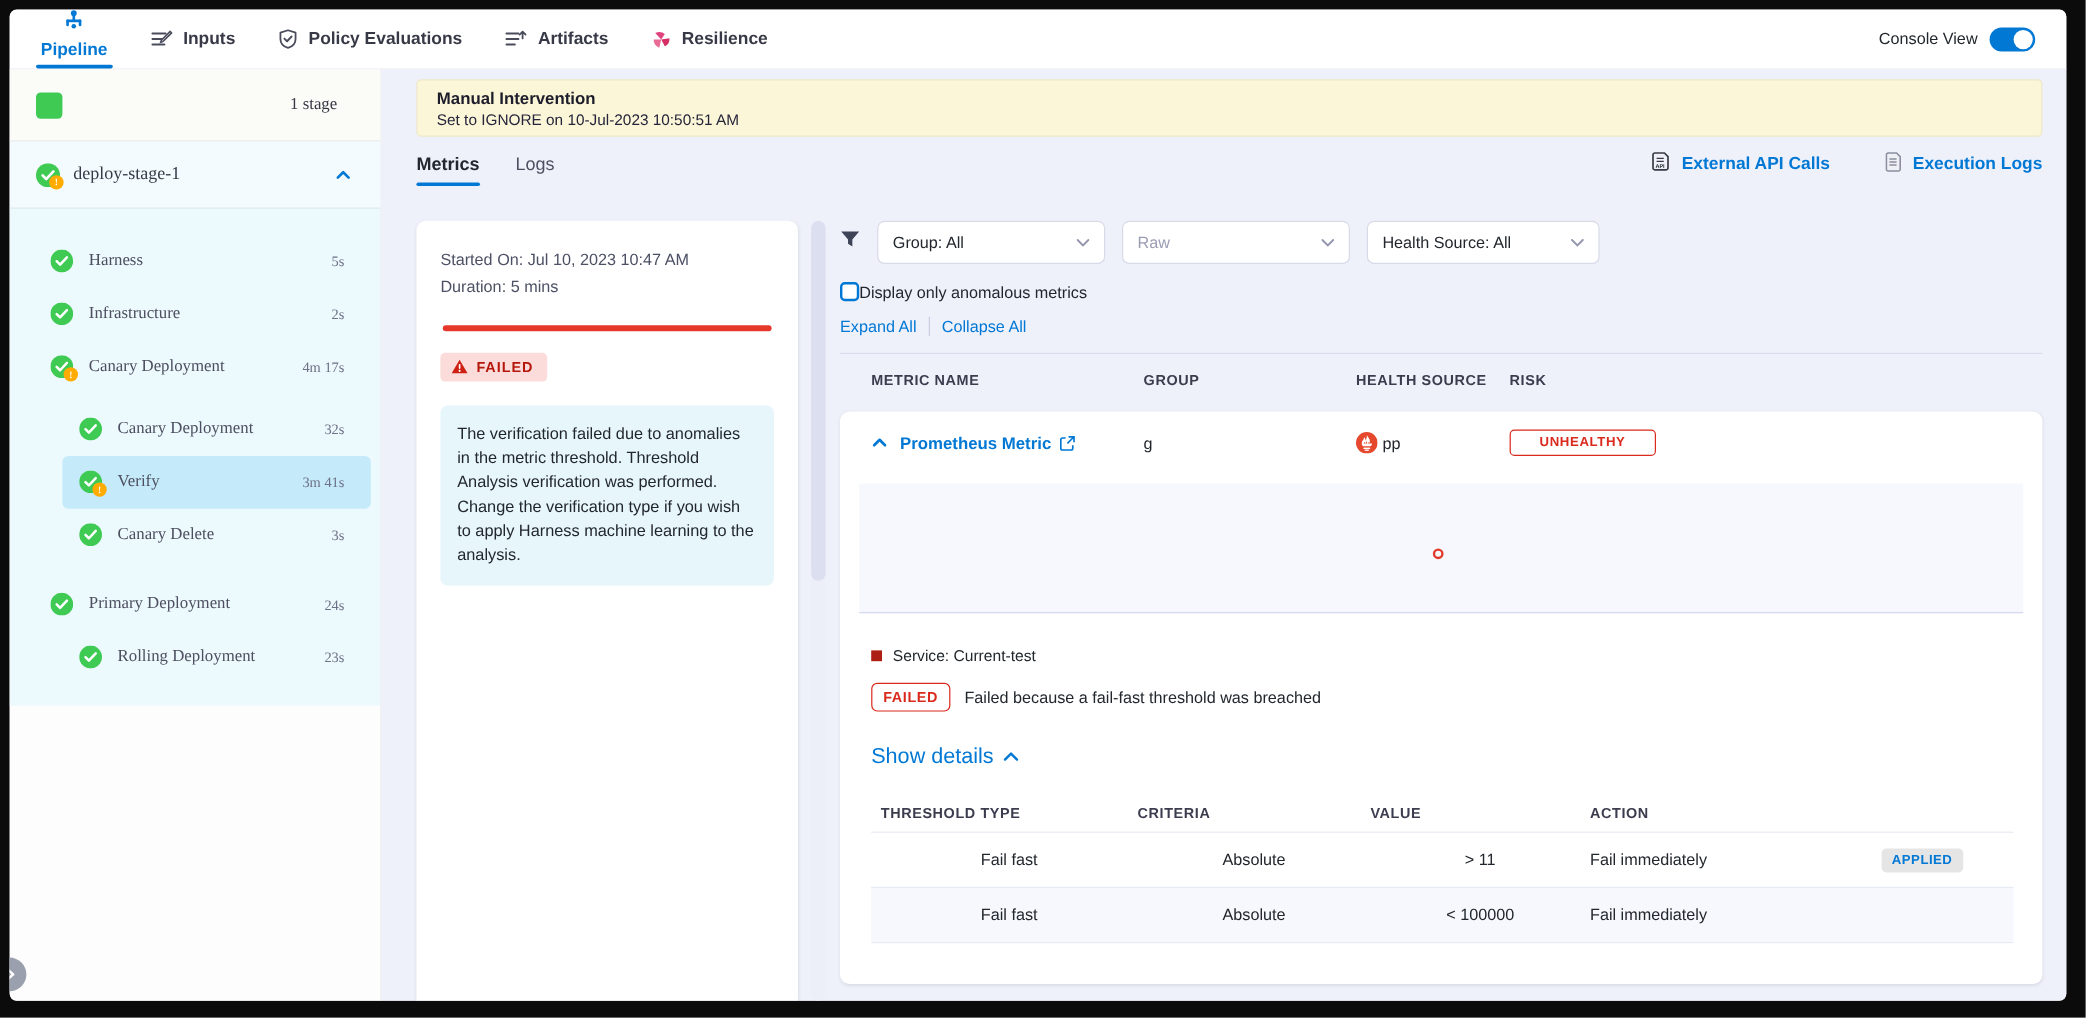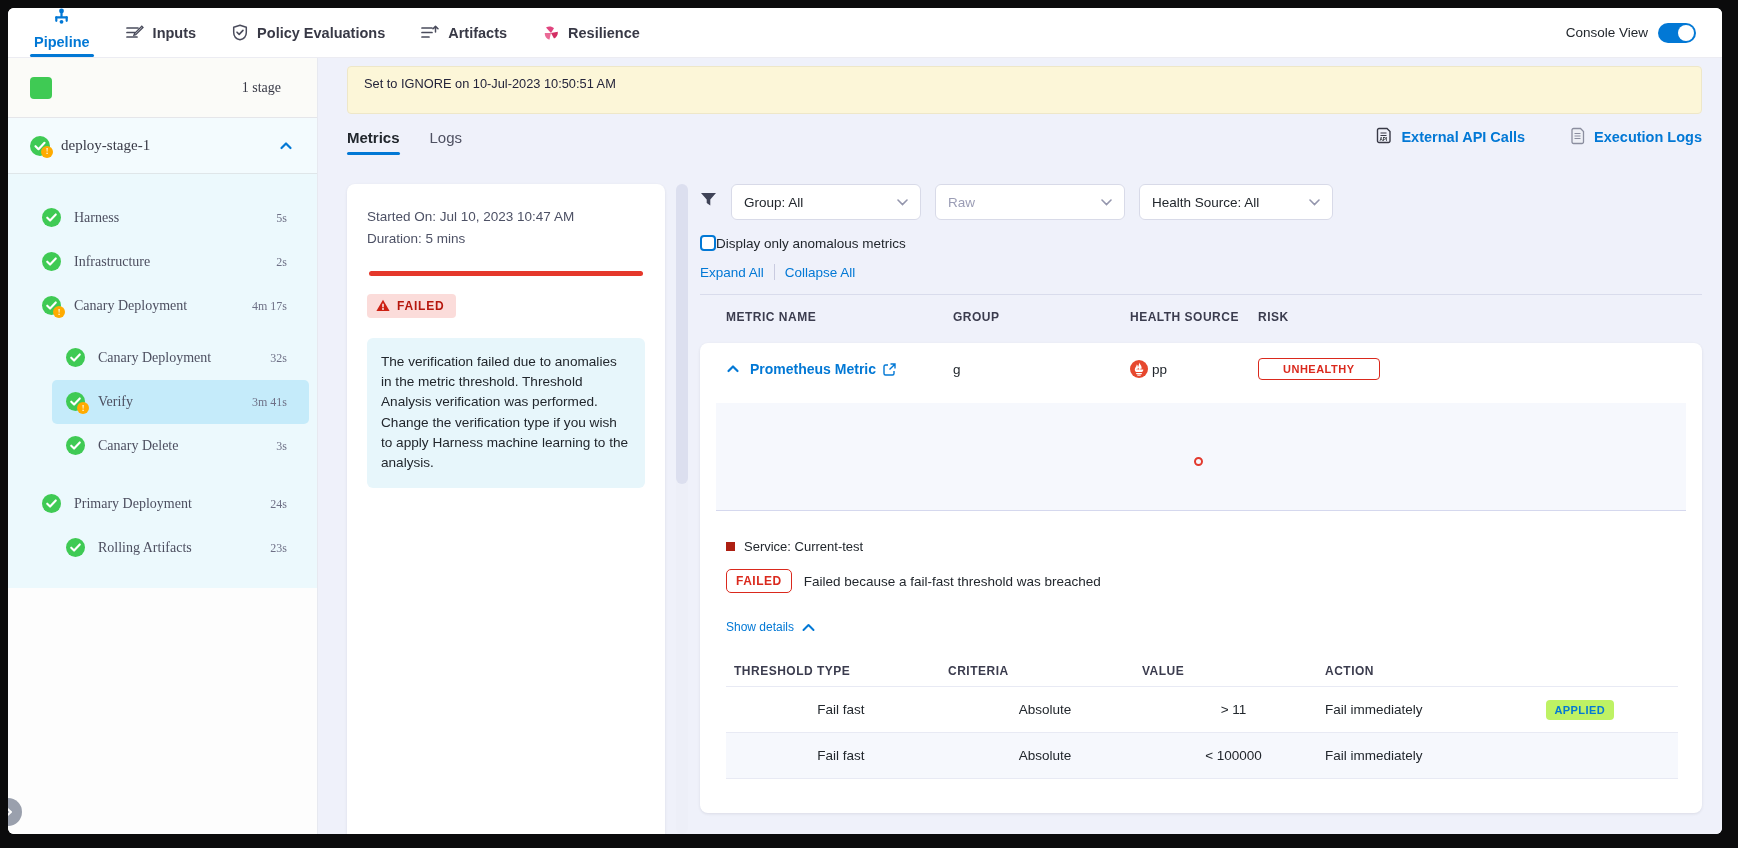--- a/index.html
+++ b/index.html
@@ -86,30 +86,30 @@
   .unhealthy-badge { justify-self:start; border:1px solid #da291d; color:#da291d; background:#ffffff; border-radius:4px; font-size:11px; font-weight:700; letter-spacing:.5px; padding:4px 24px; }
 
   .chart-box { margin-top:8px; height:108px; background:#f6f8fd; border-bottom:1px solid #d5d8ee; position:relative; }
   .chart-point { position:absolute; left:49.3%; top:50%; width:9px; height:9px; border:2px solid #e23a2e; border-radius:50%; background:transparent; }
 
   .legend-row { margin-top:28px; display:flex; align-items:center; gap:9px; padding-left:10px; font-size:13px; color:#22272d; }
   .legend-swatch { width:9px; height:9px; background:#ad1f12; }
   .fail-row { margin-top:14px; display:flex; align-items:center; gap:12px; padding-left:10px; height:26px; }
   .fail-badge { border:1.6px solid #da291d; color:#da291d; border-radius:5px; padding:4px 9px; font-size:12px; font-weight:700; letter-spacing:.5px; background:#ffffff; }
   .fail-text { font-size:13.5px; color:#22272d; }
-  .show-details { margin-top:26px; padding-left:10px; display:flex; align-items:center; gap:8px; color:#0278d5; font-size:12px; cursor:pointer; }
+  .show-details { margin-top:26px; padding-left:10px; display:flex; align-items:center; gap:8px; color:#0278d5; font-size:18px; cursor:pointer; }
 
   .ttable { margin:22px 8px 0 10px; }
   .ttable-head { height:30px; display:grid; grid-template-columns:214px 194px 183px 1fr; padding-left:8px; align-items:center; font-size:12px; font-weight:700; color:#3b3c4e; letter-spacing:.5px; }
   .trow { height:46px; display:grid; grid-template-columns:214px 194px 183px 1fr; padding-left:8px; align-items:center; font-size:13.5px; color:#22272d; border-top:1px solid #e8eaf4;text-align:center; }
   .trow:nth-of-type(2) { background:#f6f8fd; }
   .trow:nth-of-type(3) { background:#fbfcff; }
   .ttable-bottom { border-top:1px solid #e8eaf4; }
   .ta { display:flex; align-items:center; }
-  .applied-badge { margin-left:auto; margin-right:64px; background:#bef264; color:#0278d5; font-size:11px; font-weight:700; letter-spacing:.4px; padding:4px 9px; border-radius:4px; }
+  .applied-badge { margin-left:auto; margin-right:42px; background:#e5e5e5; color:#0278d5; font-size:11px; font-weight:700; letter-spacing:.4px; padding:4px 9px; border-radius:4px; }
 </style>
 </head>
 <body>
 
 <div class="app">
 
   <header class="topnav">
     <div class="nav-tabs" id="nav-tabs">
         <div class="nav-item active">
     <span class="nav-icon">
@@ -265,34 +265,35 @@
     <span class="step-label">Primary Deployment</span>
     <span class="step-duration">24s</span>
   </div>
           <div class="step level-2">
     <span class="status-icon">
               <svg width="19" height="19" viewBox="0 0 20 20">
                 <circle cx="10" cy="10" r="10" fill="#3fca54"></circle>
                 <path d="M5.5 10.2l3 3 6-6.4" stroke="#fff" stroke-width="2.2" fill="none" stroke-linecap="round" stroke-linejoin="round"></path>
               </svg>
             </span>
-    <span class="step-label">Rolling Artifacts</span>
+    <span class="step-label">Rolling Deployment</span>
     <span class="step-duration">23s</span>
   </div>
         </div>
       <div class="collapse-handle">
         <svg width="9" height="12" viewBox="0 0 9 12">
             <path d="M2 1.5L7 6l-5 4.5" stroke="#fff" stroke-width="2" fill="none" stroke-linecap="round" stroke-linejoin="round"></path>
           </svg>
       </div>
     </aside>
 
     <main class="main">
 
       <div class="banner">
+        <div class="banner-title">Manual Intervention</div>
         <div class="banner-sub">Set to IGNORE on 10-Jul-2023 10:50:51 AM</div>
       </div>
 
       <div class="tabs-row">
         <div class="vtab active">Metrics</div>
         <div class="vtab">Logs</div>
         <div class="tabs-spacer"></div>
         <div class="hlink">
           <span>
             <svg width="17" height="18" viewBox="0 0 17 18">

